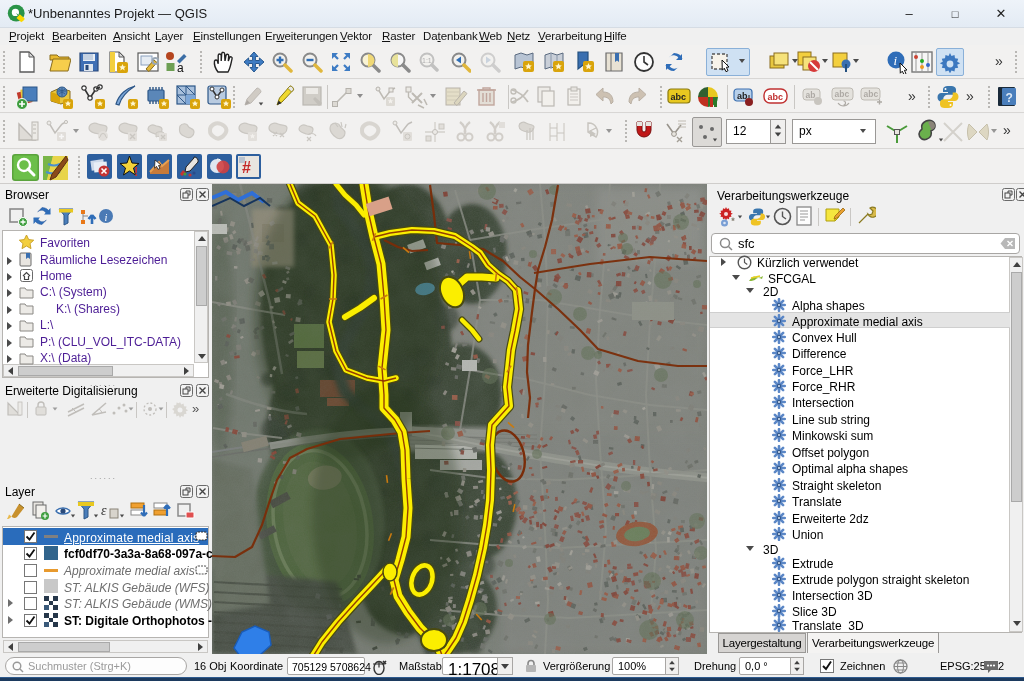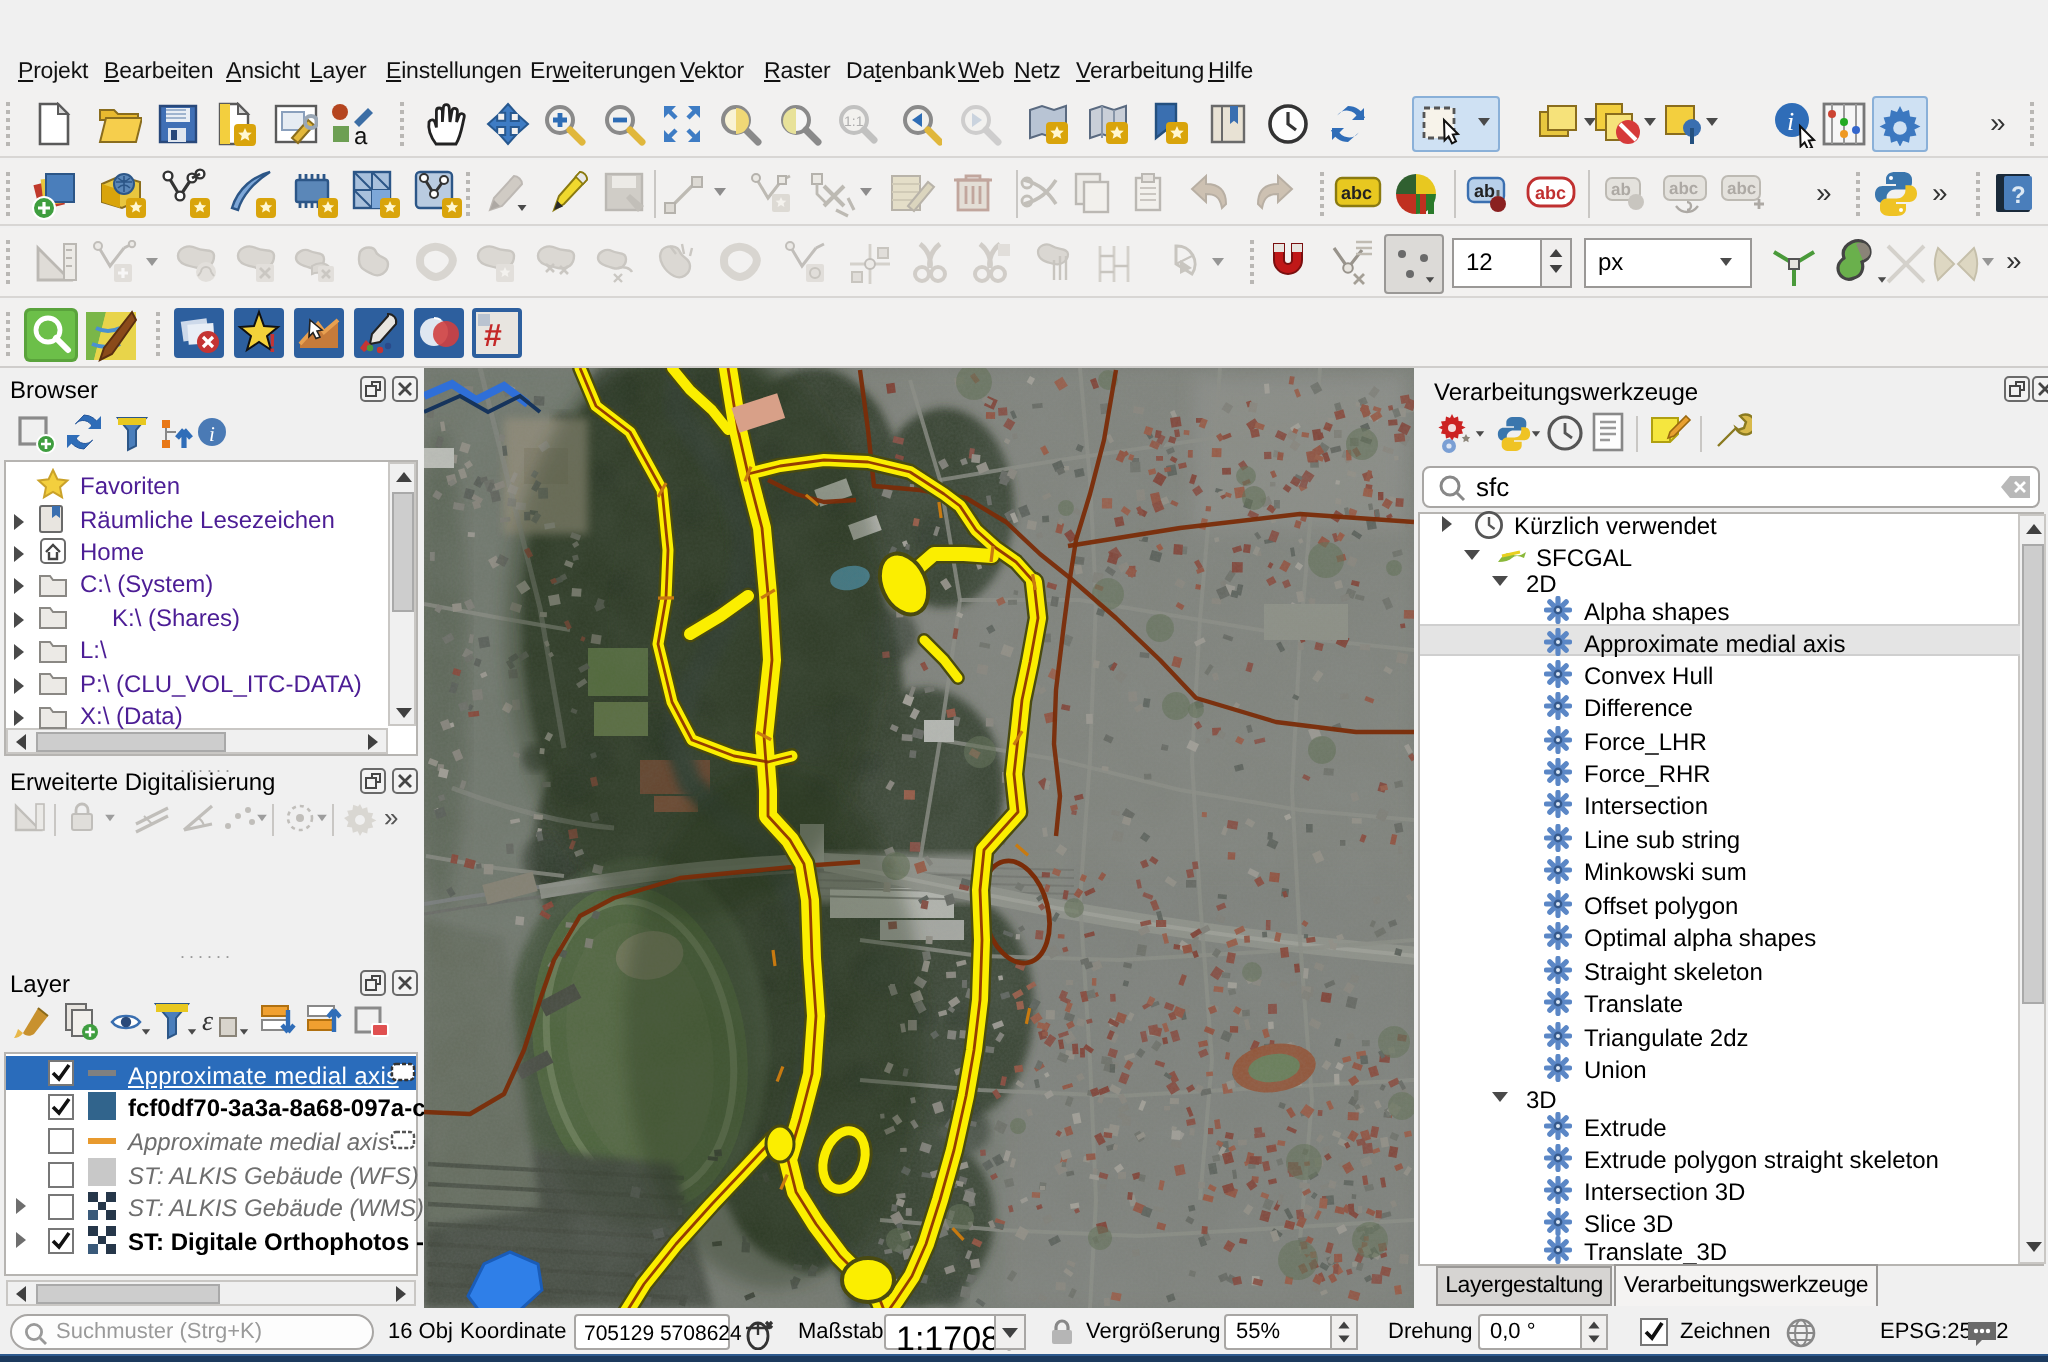--- a/index.html
+++ b/index.html
@@ -39,20 +39,33 @@
 .arr-l{width:0;height:0;border-top:4px solid transparent;border-bottom:4px solid transparent;border-right:5px solid #404040}
 .arr-r{width:0;height:0;border-top:4px solid transparent;border-bottom:4px solid transparent;border-left:5px solid #404040}
 
 #statusbar{left:0;top:654px;width:1024px;height:24px;background:#f0f0f0;font-size:12px;color:#000}
 #navy{left:0;top:677px;width:1024px;height:4px;background:#1c3a5e;border-top:1px solid #2e5a8e}
 .inbox{background:#fff;border:1px solid #a8a6a4;border-radius:2px}
 </style></head>
 <body>
 <div id="app">
 
+<div class="abs" id="titlebar">
+ <svg class="abs" style="left:7px;top:4px" width="19" height="19" viewBox="0 0 19 19">
+  <circle cx="9.2" cy="9.2" r="8.4" fill="#2a9448"></circle>
+  <circle cx="8.4" cy="8.4" r="3.6" fill="#fff"></circle>
+  <path d="M9 9 L15.5 13.5 L13.5 15.5 z" fill="#2a9448"></path>
+  <rect x="11" y="11" width="6.5" height="5" fill="#fcd900" transform="rotate(42 13 13)"></rect>
+  <path d="M12 12 l4.5 4.5" stroke="#fcd900" stroke-width="3"></path>
+ </svg>
+ <div class="abs" id="title-text">*Unbenanntes Projekt — QGIS</div>
+ <div class="abs winbtn" style="right:92px">–</div>
+ <div class="abs winbtn" style="right:46px;font-size:11px">□</div>
+ <div class="abs winbtn" style="right:0">✕</div>
+</div>
 
 <div class="abs" id="menubar">
  <span style="left:9px"><u>P</u>rojekt</span>
  <span style="left:52px"><u>B</u>earbeiten</span>
  <span style="left:113px"><u>A</u>nsicht</span>
  <span style="left:155px"><u>L</u>ayer</span>
  <span style="left:193px"><u>E</u>instellungen</span>
  <span style="left:265px">Er<u>w</u>eiterungen</span>
  <span style="left:340px"><u>V</u>ektor</span>
  <span style="left:382px"><u>R</u>aster</span>
@@ -2443,21 +2456,21 @@
         <circle cx="7" cy="7" r="1" fill="#dce8f6"></circle>
       </svg>
  <div class="abs rtx" style="left:85px;top:310.5px">Translate</div>
  <svg class="abs" style="left:65px;top:326.5px" width="14" height="14" viewBox="0 0 14 14">
         <g stroke="#5b87c6" stroke-width="2.6" stroke-linecap="round">
           <path d="M7 1.2 V12.8 M1.2 7 H12.8 M2.9 2.9 L11.1 11.1 M11.1 2.9 L2.9 11.1"></path>
         </g>
         <circle cx="7" cy="7" r="2.2" fill="#35598c"></circle>
         <circle cx="7" cy="7" r="1" fill="#dce8f6"></circle>
       </svg>
- <div class="abs rtx" style="left:85px;top:327.5px">Triangulate 2dz</div>
+ <div class="abs rtx" style="left:85px;top:327.5px">Erweiterte 2dz</div>
  <svg class="abs" style="left:65px;top:343.0px" width="14" height="14" viewBox="0 0 14 14">
         <g stroke="#5b87c6" stroke-width="2.6" stroke-linecap="round">
           <path d="M7 1.2 V12.8 M1.2 7 H12.8 M2.9 2.9 L11.1 11.1 M11.1 2.9 L2.9 11.1"></path>
         </g>
         <circle cx="7" cy="7" r="2.2" fill="#35598c"></circle>
         <circle cx="7" cy="7" r="1" fill="#dce8f6"></circle>
       </svg>
  <div class="abs rtx" style="left:85px;top:344.0px">Union</div>
  <div class="abs expd" style="left:39px;top:361.5px"></div>
  <div class="abs rtx" style="left:56px;top:358.5px">3D</div>
@@ -2526,21 +2539,21 @@
  <div class="abs inbox" style="left:442px;top:3px;width:71px;height:18px;background:#fff"></div>
  <div class="abs" style="left:448px;top:6px;font-size:17px">1:17086</div>
  <div class="abs" style="left:497px;top:3px;width:16px;height:18px;background:#f0efee;border:1px solid #a8a6a4"></div>
  <div class="abs arr-d" style="left:501px;top:10px"></div>
  <svg class="abs" style="left:524px;top:5px" width="14" height="15">
         <rect x="2" y="6" width="10" height="7" rx="1" fill="#b5b5b5"></rect>
         <path d="M4 6 V4.5 a3 3 0 0 1 6 0 V6" fill="none" stroke="#888" stroke-width="1.6"></path>
       </svg>
  <div class="abs" style="left:543px;top:6px;font-size:11px">Vergrößerung</div>
  <div class="abs inbox" style="left:612px;top:3px;width:55px;height:18px"></div>
- <div class="abs" style="left:618px;top:6px;font-size:11px">55%</div>
+ <div class="abs" style="left:618px;top:6px;font-size:11px">100%</div>
  <div class="abs" style="left:665px;top:3px;width:14px;height:18px;background:#f0efee;border:1px solid #a8a6a4"></div>
  <div class="abs arr-u" style="left:668px;top:6px;transform:scale(.7)"></div>
  <div class="abs arr-d" style="left:668px;top:13px;transform:scale(.7)"></div>
  <div class="abs" style="left:694px;top:6px;font-size:11px">Drehung</div>
  <div class="abs inbox" style="left:739px;top:3px;width:53px;height:18px"></div>
  <div class="abs" style="left:745px;top:6px;font-size:11px">0,0 °</div>
  <div class="abs" style="left:790px;top:3px;width:14px;height:18px;background:#f0efee;border:1px solid #a8a6a4"></div>
  <div class="abs arr-u" style="left:793px;top:6px;transform:scale(.7)"></div>
  <div class="abs arr-d" style="left:793px;top:13px;transform:scale(.7)"></div>
  <svg class="abs" style="left:820px;top:5px" width="14" height="14">

